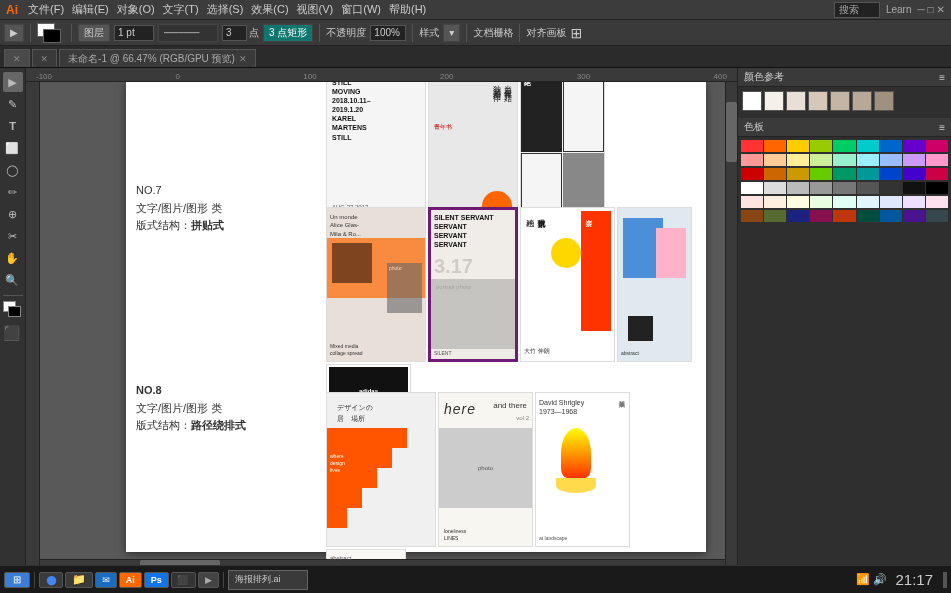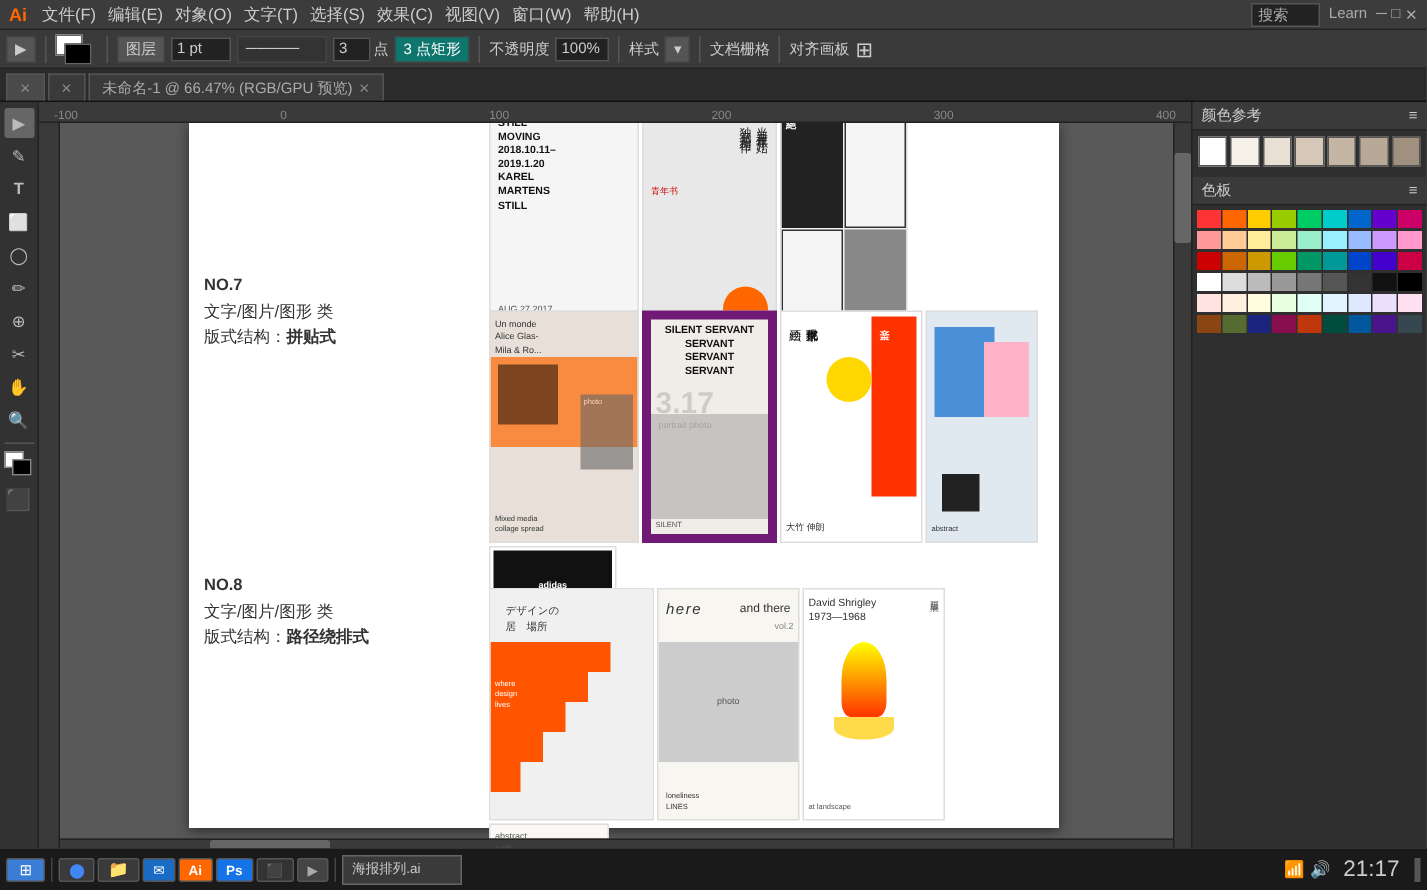--- a/index.html
+++ b/index.html
@@ -311,21 +311,21 @@
           <span style="font-size:8px;color:#888;">400</span>
         </div>
       </div>
     </div>
 
     <div style="position:absolute;top:14px;left:0;width:14px;bottom:0;background:#3a3a3a;border-right:1px solid #222;z-index:10;"></div>
 
     <div style="position:absolute;top:14px;left:100px;width:580px;height:470px;background:#fff;box-shadow:0 2px 8px rgba(0,0,0,0.5);">
 
       <div style="position:absolute;top:100px;left:10px;font-size:11px;color:#333;line-height:1.6;">
-        <div style="font-weight:bold;">NO.7</div>
+        <div style="font-weight:normal;">NO.7</div>
         <div>文字/图片/图形 类</div>
         <div>版式结构：<strong>拼贴式</strong></div>
       </div>
 
       <div style="position:absolute;top:-10px;left:200px;display:flex;gap:2px;">
 
         <div style="width:100px;height:160px;background:#f5f5f5;overflow:hidden;position:relative;border:1px solid #ddd;">
           <div style="position:absolute;top:5px;left:5px;right:5px;font-size:7px;font-weight:bold;color:#111;line-height:1.3;">STILL<br>MOVING<br>2018.10.11–<br>2019.1.20<br>KAREL<br>MARTENS<br>STILL</div>
           <div style="position:absolute;bottom:15px;left:5px;font-size:6px;color:#555;">AUG.27 2017<br>19:00—22:00</div>
         </div>
@@ -352,21 +352,21 @@
         <div style="width:100px;height:155px;background:#e8e0d8;overflow:hidden;position:relative;border:1px solid #ddd;">
           <div style="position:absolute;top:5px;left:3px;font-size:6px;color:#333;line-height:1.4;">Un monde<br>Alice Glas-<br>Mila &amp; Ro...</div>
           <div style="position:absolute;top:30px;left:0;right:0;height:60px;background:#ff6600;opacity:0.7;"></div>
           <div style="position:absolute;top:35px;left:5px;width:40px;height:40px;background:#000;opacity:0.5;"></div>
           <div style="position:absolute;bottom:5px;left:3px;font-size:5px;color:#333;line-height:1.3;">Mixed media<br>collage spread</div>
           <div style="position:absolute;top:55px;right:3px;width:35px;height:50px;background:#666;opacity:0.6;overflow:hidden;">
             <div style="font-size:5px;color:#fff;padding:2px;">photo</div>
           </div>
         </div>
 
-        <div style="width:90px;height:155px;background:#f0ede8;overflow:hidden;position:relative;border:6px solid #701a75;text-align:center;">
+        <div style="width:90px;height:155px;background:#f0ede8;overflow:hidden;position:relative;border:3px solid #701a75;">
           <div style="position:absolute;top:3px;left:3px;right:3px;font-size:7px;font-weight:bold;color:#111;line-height:1.3;">SILENT SERVANT<br>SERVANT<br>SERVANT<br>SERVANT</div>
           <div style="position:absolute;top:45px;left:3px;font-size:20px;font-weight:bold;color:#111;opacity:0.15;">3.17</div>
           <div style="position:absolute;bottom:10px;left:0;right:0;height:70px;background:#888;opacity:0.4;">
             <div style="position:absolute;top:5px;left:5px;font-size:6px;color:#333;">portrait photo</div>
           </div>
           <div style="position:absolute;bottom:3px;left:3px;font-size:5px;color:#555;">SILENT</div>
         </div>
 
         <div style="width:95px;height:155px;background:#fff;overflow:hidden;position:relative;border:1px solid #ddd;">
           <div style="position:absolute;top:3px;right:3px;width:30px;height:120px;background:#ff3300;">
@@ -416,21 +416,21 @@
             <div style="position:absolute;top:55px;left:0;width:65px;height:20px;background:#ff5500;"></div>
             <div style="position:absolute;top:75px;left:0;width:50px;height:20px;background:#ff5500;"></div>
             <div style="position:absolute;top:95px;left:0;width:35px;height:20px;background:#ff5500;"></div>
             <div style="position:absolute;top:115px;left:0;width:20px;height:20px;background:#ff5500;"></div>
 
             <div style="position:absolute;top:60px;left:3px;font-size:5px;color:#fff;z-index:3;line-height:1.4;">where<br>design<br>lives</div>
           </div>
         </div>
 
         <div style="width:95px;height:155px;background:#f8f6f0;overflow:hidden;position:relative;border:1px solid #ddd;">
-          <div style="position:absolute;top:8px;left:5px;font-size:10px;color:#333;font-style:italic;letter-spacing:1px;">here</div>
+          <div style="position:absolute;top:8px;left:5px;font-size:14px;color:#333;font-style:italic;letter-spacing:1px;">here</div>
           <div style="position:absolute;top:8px;right:5px;font-size:8px;color:#333;">and there</div>
           <div style="position:absolute;top:22px;right:3px;font-size:6px;color:#888;">vol.2</div>
           <div style="position:absolute;top:35px;left:0;right:0;height:80px;background:#ccc;display:flex;align-items:center;justify-content:center;">
             <span style="font-size:6px;color:#555;">photo</span>
           </div>
           <div style="position:absolute;bottom:5px;left:5px;font-size:5px;color:#333;line-height:1.3;">loneliness<br>LINES</div>
         </div>
 
         <div style="width:95px;height:155px;background:#fff;overflow:hidden;position:relative;border:1px solid #ddd;">
           <div style="position:absolute;top:3px;right:3px;font-size:6px;color:#666;writing-mode:vertical-rl;">版画 展</div>
@@ -462,21 +462,21 @@
     <div style="position:absolute;right:0;top:14px;bottom:0;width:12px;background:#3a3a3a;border-left:1px solid #222;">
       <div style="width:100%;height:60px;background:#666;margin-top:20px;border-radius:2px;cursor:pointer;"></div>
     </div>
 
     <div style="position:absolute;bottom:0;left:14px;right:12px;height:12px;background:#3a3a3a;border-top:1px solid #222;">
       <div style="height:100%;width:80px;background:#666;margin-left:100px;border-radius:2px;cursor:pointer;"></div>
     </div>
 
   </div>
 
-  <div id="right-panel" style="width:157px;background:#2f2f2f;border-left:1px solid #222;display:flex;flex-direction:column;overflow:hidden;flex-shrink:0;">
+  <div id="right-panel" style="width:214px;background:#2f2f2f;border-left:1px solid #222;display:flex;flex-direction:column;overflow:hidden;flex-shrink:0;">
 
     <div class="panel-title-bar">
       <span>颜色参考</span>
       <span style="margin-left:auto;cursor:pointer;">≡</span>
     </div>
 
     <div style="padding:4px;">
       <div style="display:flex;gap:2px;margin-bottom:3px;">
         <div style="width:20px;height:20px;background:#fff;border:1px solid #555;"></div>
         <div style="width:20px;height:20px;background:#f5f0e8;border:1px solid #555;"></div>

